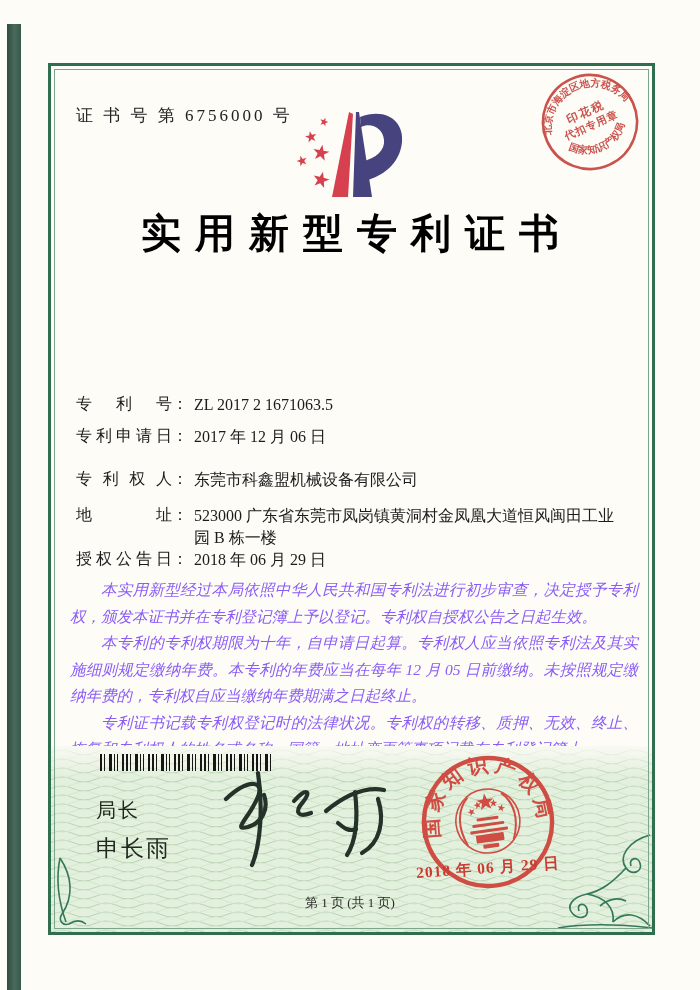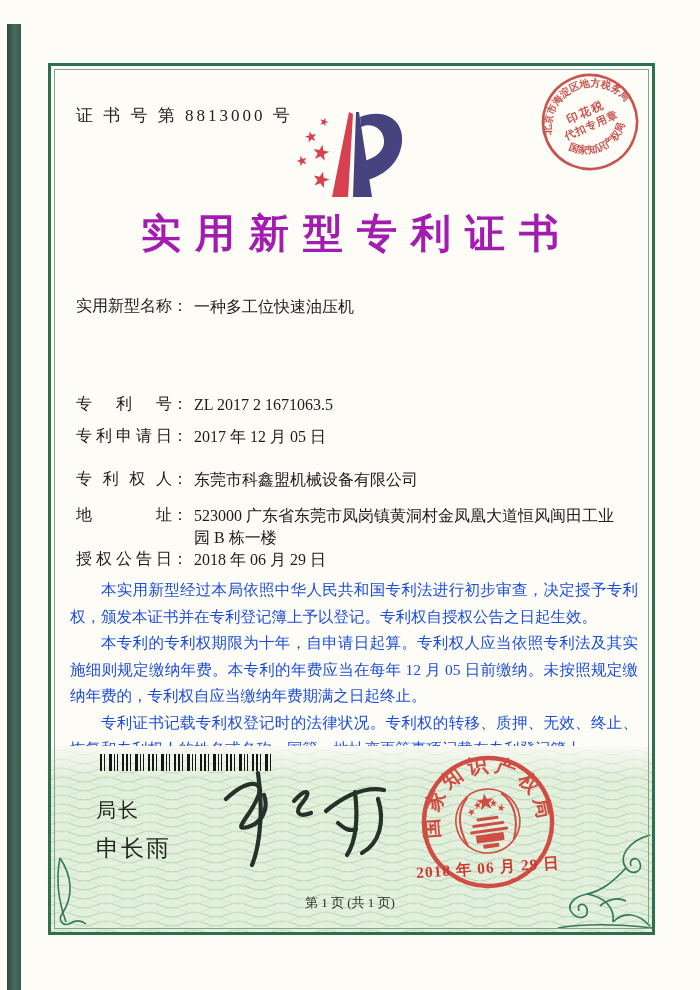--- a/index.html
+++ b/index.html
@@ -4,27 +4,27 @@
 <style>
   html,body{margin:0;padding:0;background:#e8e6e0;}
   .page{position:relative;width:700px;height:990px;margin:0 auto;background:#fdfcf7;overflow:hidden;
         font-family:"Liberation Serif","DejaVu Serif",serif;color:#1d1d1d;}
   .scan-strip{position:absolute;left:7px;top:24px;width:14px;height:966px;
         background:linear-gradient(90deg,#2c4d40,#4a6b5c 55%,#37584a);}
   .frame{position:absolute;left:48px;top:63px;width:601px;height:866px;border:3px solid #2f6e4f;z-index:6;pointer-events:none;}
   .frame-inner{position:absolute;inset:3px;border:1px solid #7ca68b;}
   .cert-no{position:absolute;left:76px;top:104px;font-size:17px;letter-spacing:3px;color:#222;}
   .title{position:absolute;left:0;top:206px;width:100%;text-align:center;font-size:40px;font-weight:600;
-        letter-spacing:14px;text-indent:14px;color:#a21caf;}
+        letter-spacing:14px;text-indent:14px;color:#000000;}
   .row{position:absolute;left:76px;width:560px;font-size:16px;color:#1c1c1c;}
   .flabel{display:inline-block;width:96px;text-align:justify;text-align-last:justify;vertical-align:top;}
   .fcolon{display:inline-block;vertical-align:top;}
   .fvalue{display:inline-block;vertical-align:top;padding-left:6px;max-width:440px;line-height:22px;}
   .paras{position:absolute;left:70px;top:577px;width:568px;font-size:15.5px;line-height:26.5px;
-        text-align:justify;color:#1d4ed8;}
+        text-align:justify;font-style:italic;color:#8b5cf6;}
   .paras p{margin:0;text-indent:2em;}
   .green-zone{position:absolute;left:51px;top:746px;width:601px;height:186px;z-index:1;}
   .green-fade{position:absolute;left:0;top:0;width:100%;height:30px;
         background:linear-gradient(180deg,rgba(253,252,247,.85),rgba(253,252,247,0));}
   .barcode{position:absolute;left:100px;top:754px;width:172px;height:17px;z-index:3;
         background:repeating-linear-gradient(90deg,#161616 0 2px,transparent 2px 4px,#161616 4px 5px,
         transparent 5px 9px,#161616 9px 12px,transparent 12px 14px,#161616 14px 15px,transparent 15px 17px,
         #161616 17px 18px,transparent 18px 22px,#161616 22px 24px,transparent 24px 26px);}
   .cm-title{position:absolute;left:96px;top:797px;font-size:20px;letter-spacing:2px;z-index:3;color:#20281f;}
   .cm-name{position:absolute;left:96px;top:833px;font-size:23px;letter-spacing:2px;z-index:3;color:#20281f;}
@@ -56,21 +56,21 @@
       </defs>
       <rect width="601" height="186" fill="url(#gw)"></rect>
     </svg>
     <div class="green-fade"></div>
   </div>
 
   <div class="frame">
     <div class="frame-inner"></div>
   </div>
 
-  <div class="cert-no">证 书 号 第 8813000 号</div>
+  <div class="cert-no">证 书 号 第 6756000 号</div>
 
   <svg class="logo" width="120" height="110" viewBox="0 0 120 110">
     <defs>
       <path id="star" d="M0,-10 L2.35,-3.24 L9.51,-3.09 L3.8,1.24 L5.88,8.09 L0,4 L-5.88,8.09 L-3.8,1.24 L-9.51,-3.09 L-2.35,-3.24 Z"></path>
     </defs>
     <path d="M62,12 L66,14 L61,97 L45,97 Z" fill="#d6404f"></path>
     <path d="M69,12 L72,12 L85,97 L66,97 Z" fill="#46437e"></path>
     <path d="M73,17 C100,7 117,22 115,42 C113,64 95,77 77,81 L74,62 C90,58 98,50 97,40 C96,28 84,22 74,27 Z" fill="#46437e"></path>
     <use href="#star" transform="translate(37,22) scale(0.45) rotate(18)" fill="#d6404f"></use>
     <use href="#star" transform="translate(24,37) scale(0.6) rotate(-12)" fill="#d6404f"></use>
@@ -90,28 +90,25 @@
     </text>
     <text x="55" y="48" font-size="11.5" fill="#c64540" text-anchor="middle" letter-spacing="2" font-weight="600">印花税</text>
     <text x="55" y="62" font-size="10.5" fill="#c64540" text-anchor="middle" letter-spacing="1" font-weight="600">代扣专用章</text>
     <text font-size="10" fill="#c64540" font-weight="600">
       <textPath href="#st-bot" startOffset="50%" text-anchor="middle">国家知识产权局</textPath>
     </text>
   </svg>
 
   <div class="title">实用新型专利证书</div>
 
-  <div class="row" style="top:296px">
-    <span class="flabel">实用新型名称</span><span class="fcolon">：</span><span class="fvalue">一种多工位快速油压机</span>
-  </div>
   <div class="row" style="top:394px">
     <span class="flabel">专利号</span><span class="fcolon">：</span><span class="fvalue">ZL 2017 2 1671063.5</span>
   </div>
   <div class="row" style="top:426px">
-    <span class="flabel">专利申请日</span><span class="fcolon">：</span><span class="fvalue">2017 年 12 月 05 日</span>
+    <span class="flabel">专利申请日</span><span class="fcolon">：</span><span class="fvalue">2017 年 12 月 06 日</span>
   </div>
   <div class="row" style="top:469px">
     <span class="flabel">专利权人</span><span class="fcolon">：</span><span class="fvalue">东莞市科鑫盟机械设备有限公司</span>
   </div>
   <div class="row" style="top:505px">
     <span class="flabel">地址</span><span class="fcolon">：</span><span class="fvalue" style="width:432px">523000 广东省东莞市凤岗镇黄洞村金凤凰大道恒风闽田工业园 B 栋一楼</span>
   </div>
 
   <div class="row" style="top:549px">
     <span class="flabel">授权公告日</span><span class="fcolon">：</span><span class="fvalue">2018 年 06 月 29 日</span>

